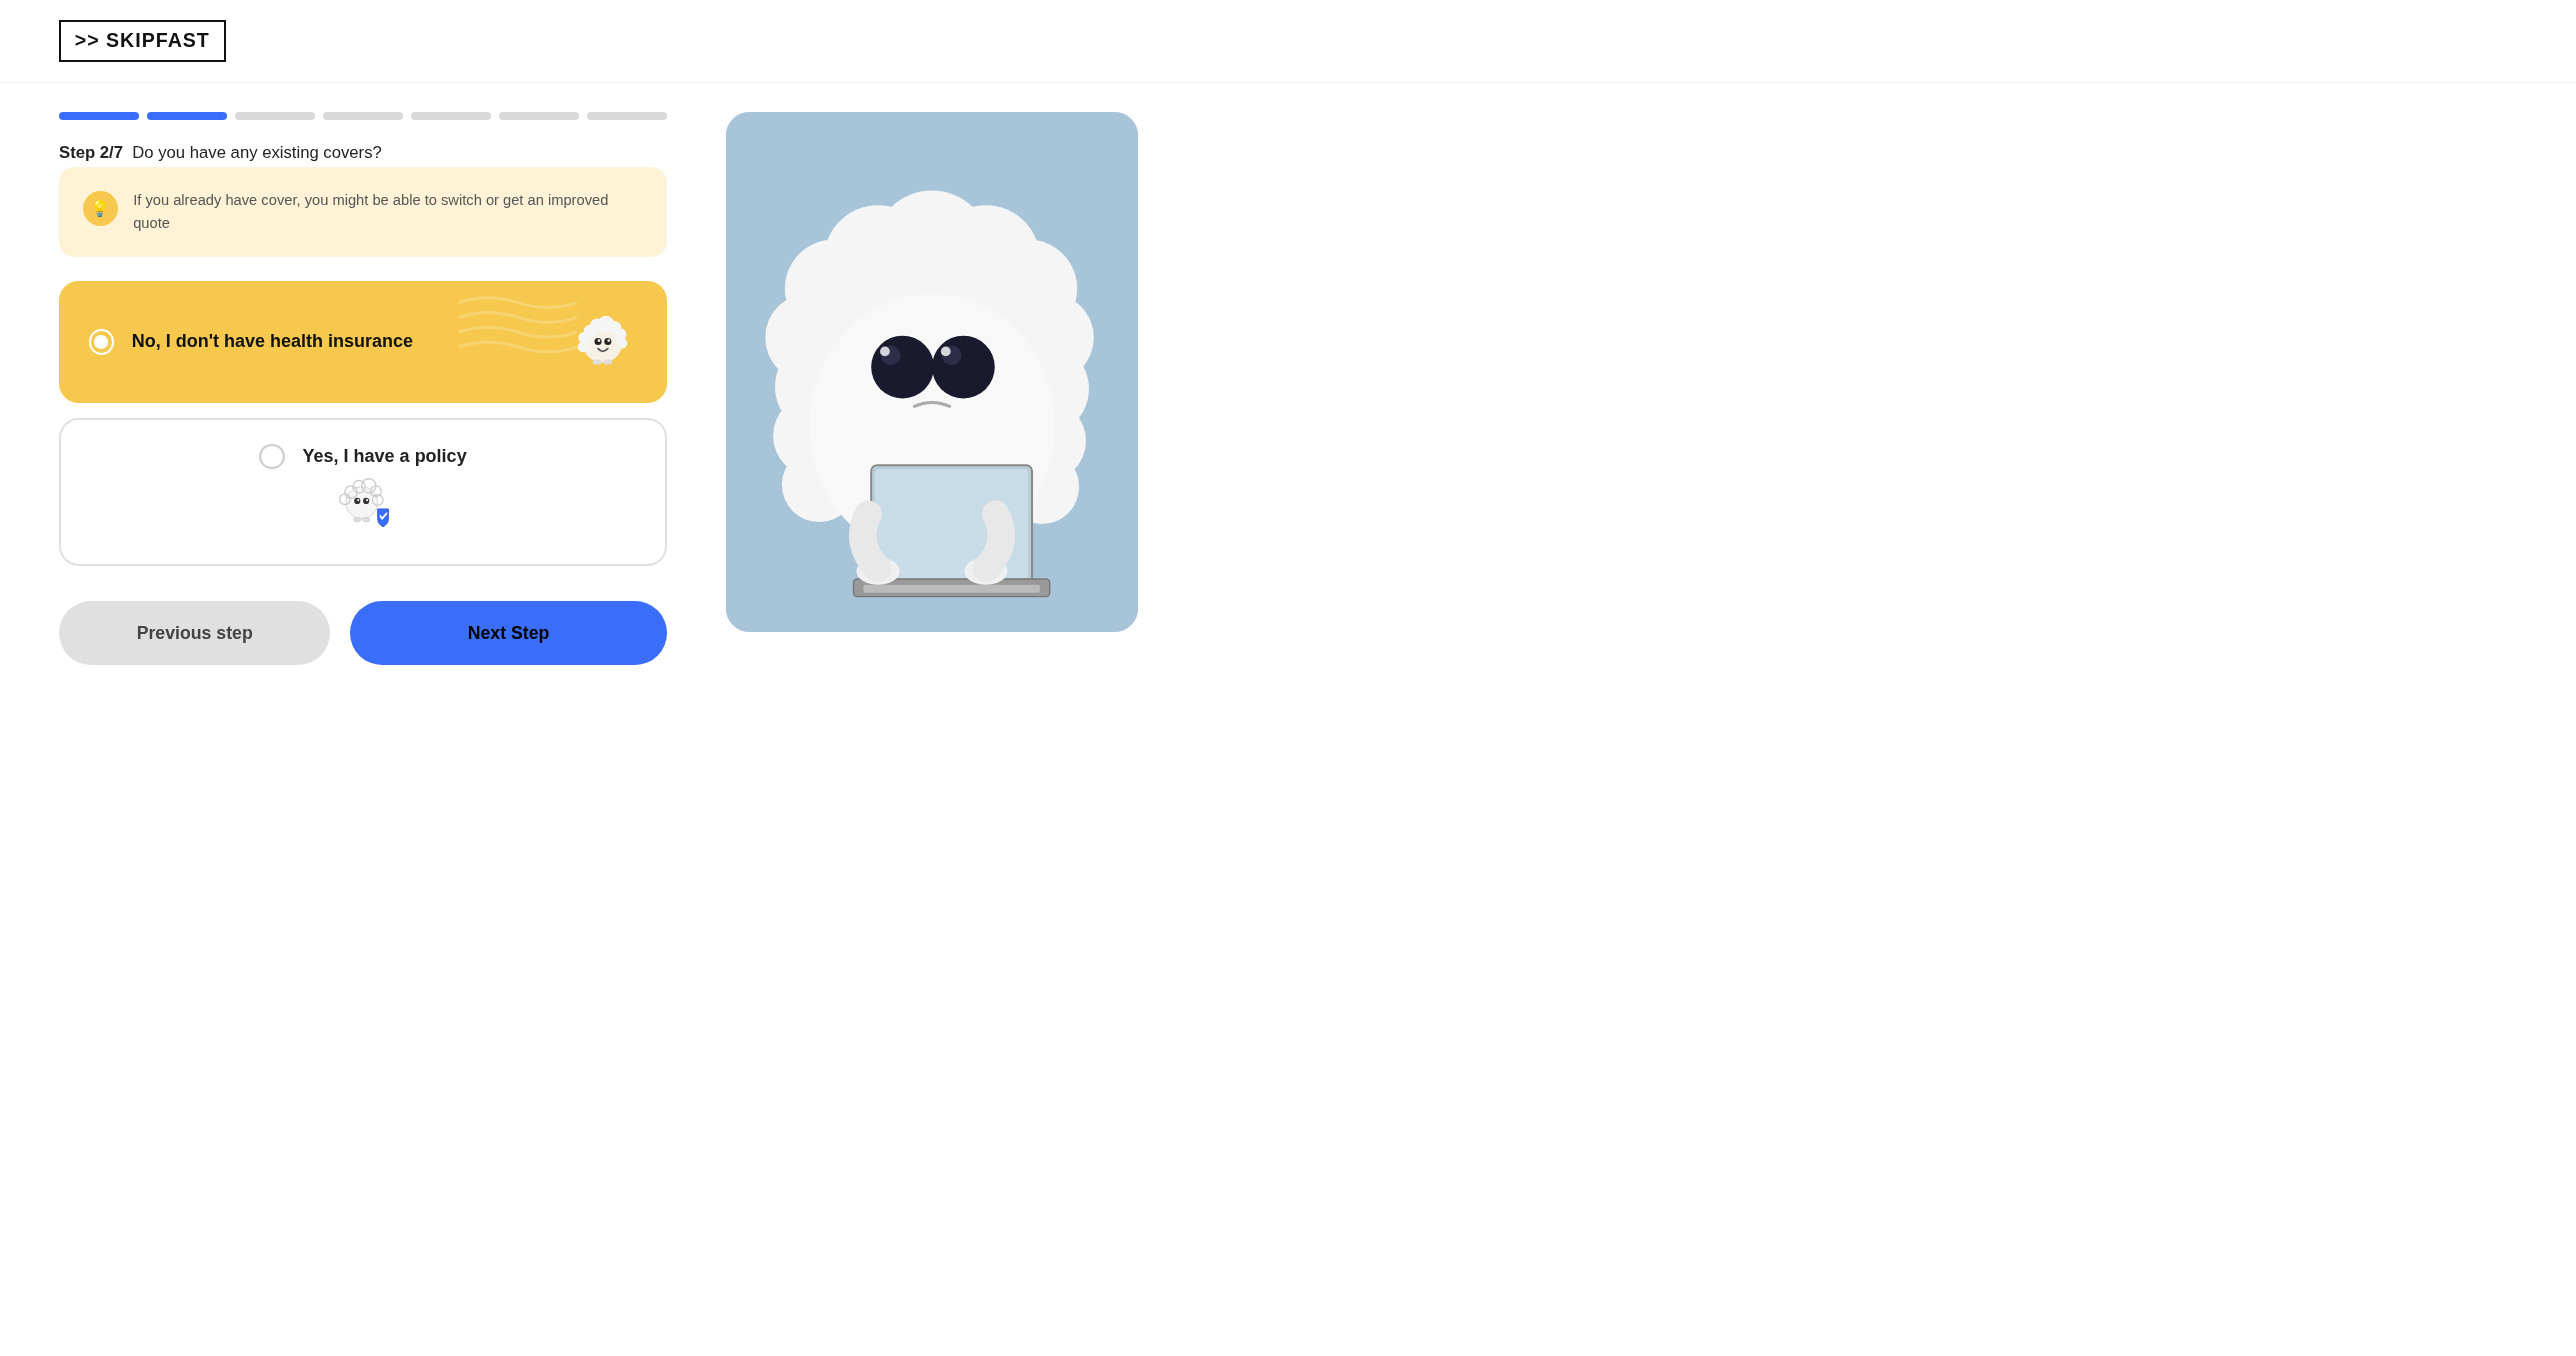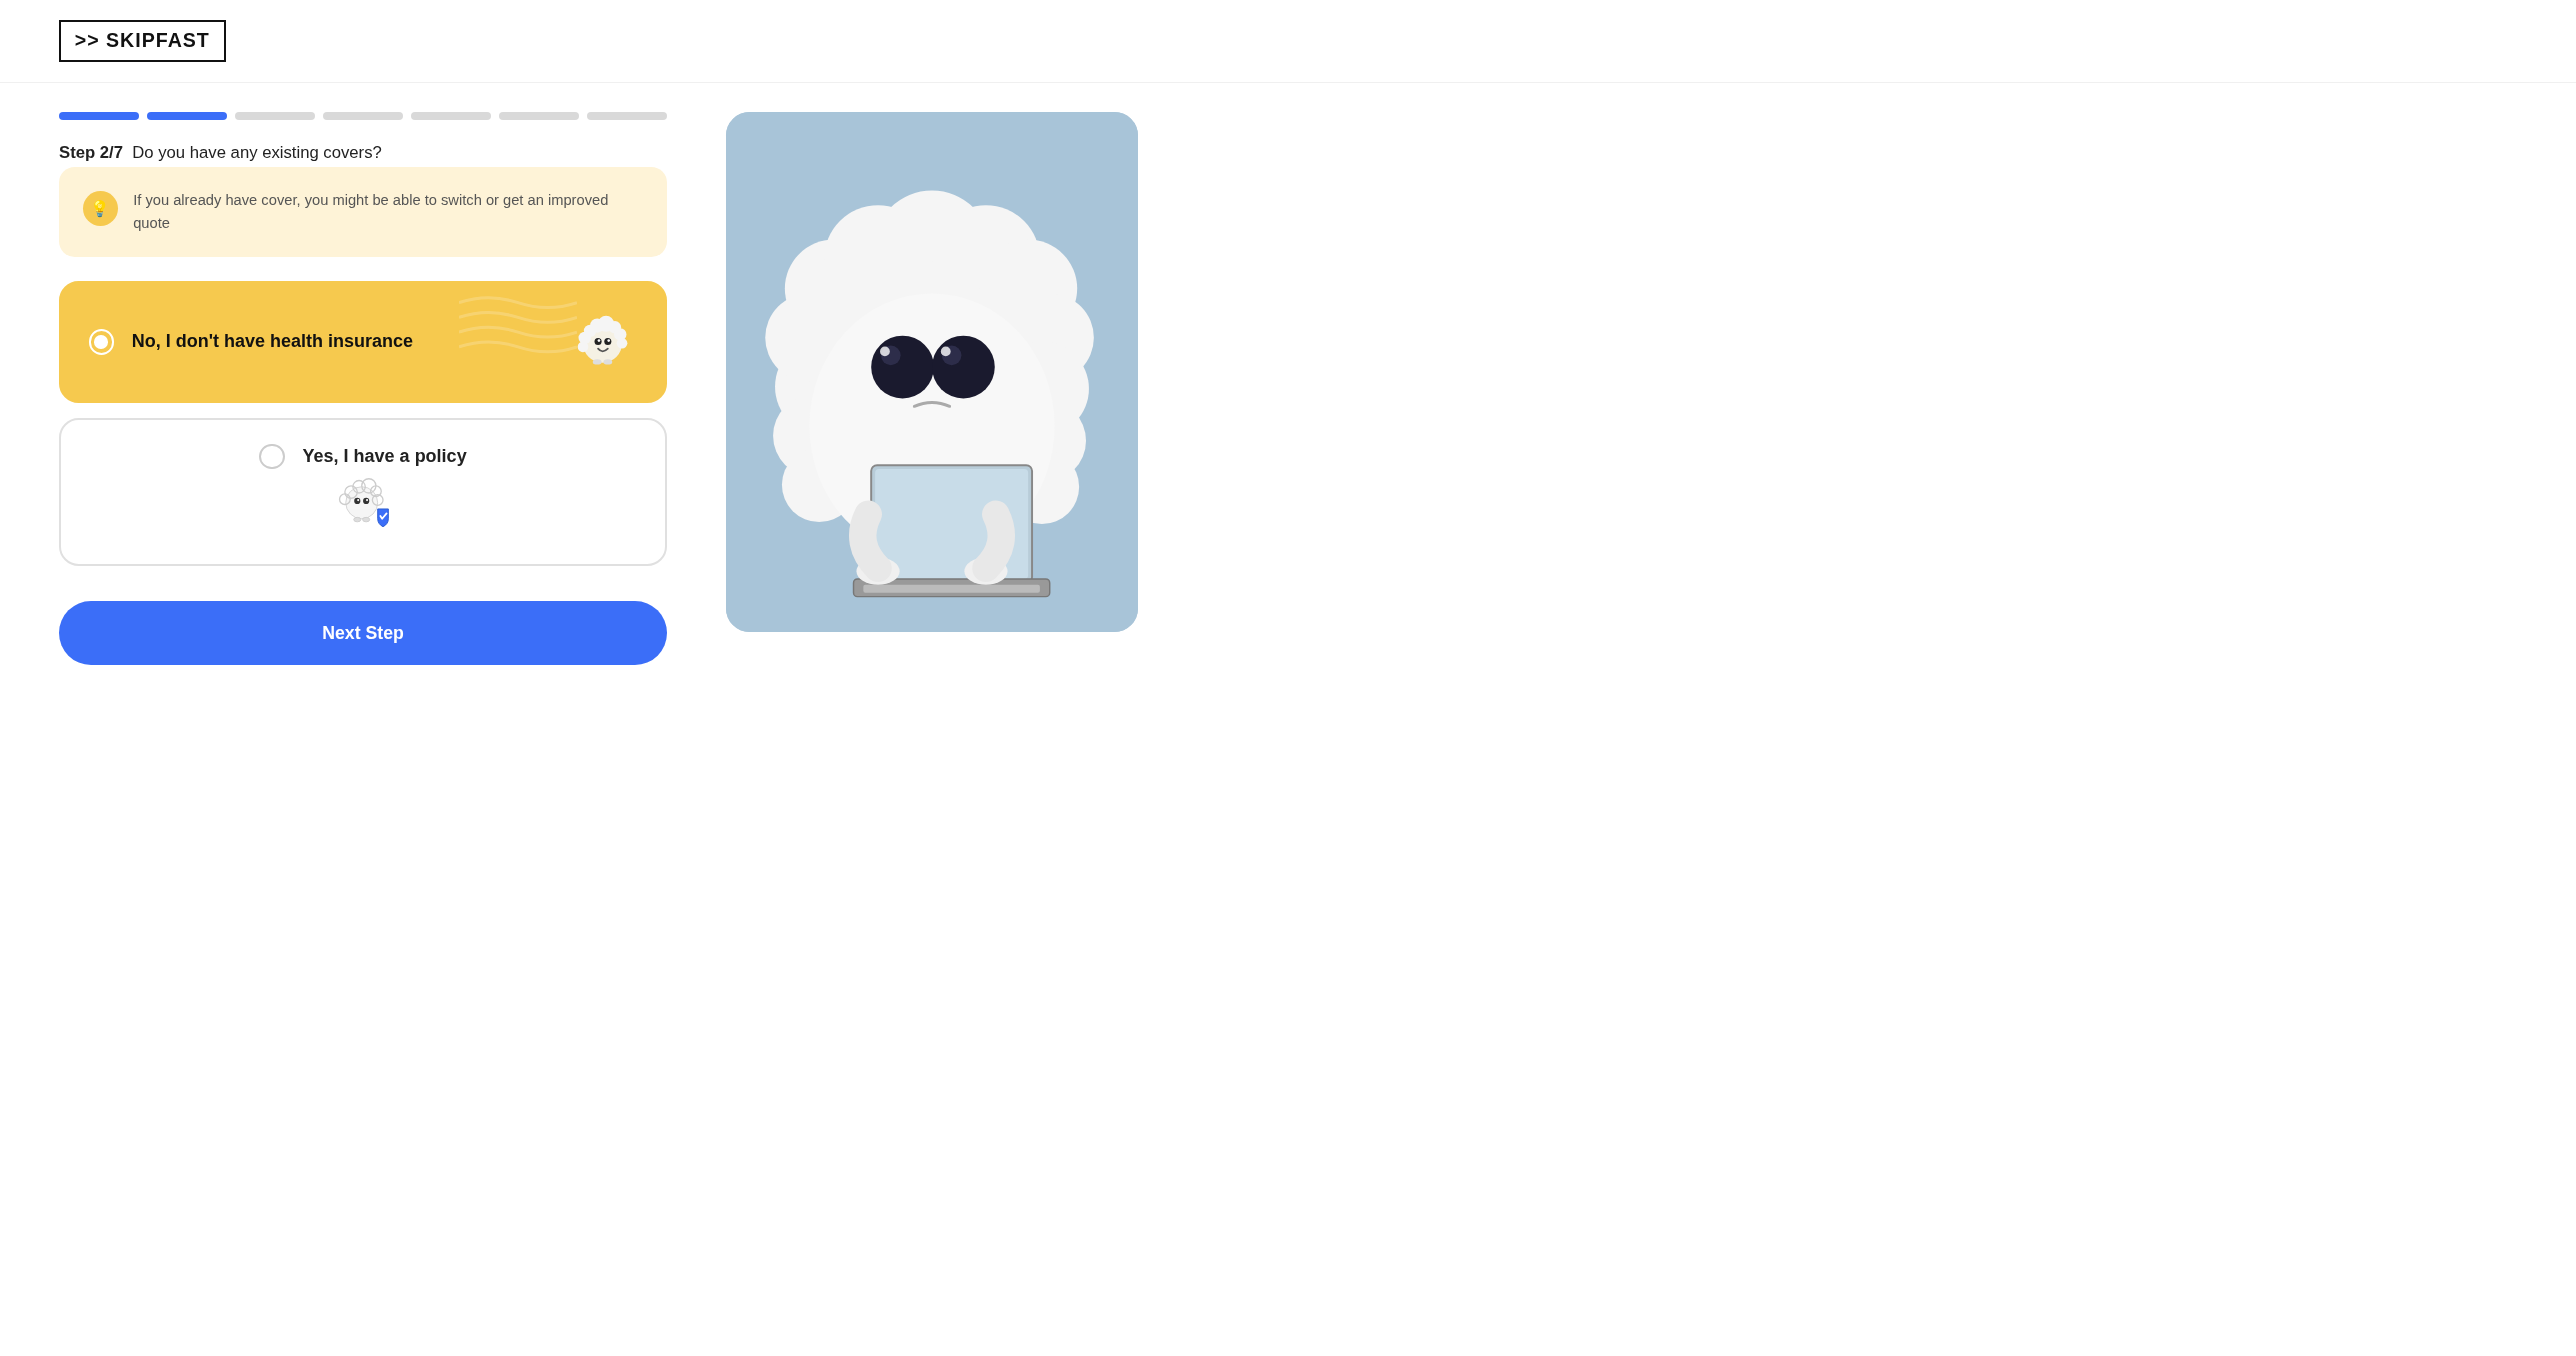--- a/index.html
+++ b/index.html
@@ -213,21 +213,21 @@
       cursor: pointer;
     }
     .btn-next {
       flex: 1.2;
       padding: 21.6px;
       border-radius: 49px;
       border: none;
       background: #3B6EF8;
       font-size: 17.7px;
       font-weight: 700;
-      color: #ffffff;
+      color: #000000;
       cursor: pointer;
     }
 
     
     .right-col {
       width: 412px;
       flex-shrink: 0;
     }
     .illustration-card {
       border-radius: 23.5px;
@@ -339,20 +339,21 @@
 
         <ellipse cx="33" cy="57" rx="4" ry="2.5" fill="#ddd" stroke="#ccc" stroke-width="1"></ellipse>
         <ellipse cx="43" cy="57" rx="4" ry="2.5" fill="#ddd" stroke="#ccc" stroke-width="1"></ellipse>
 
         <path d="M56,45 L56,56 Q56,62 62,65 Q68,62 68,56 L68,45 Z" fill="#3B6EF8" stroke="#2255cc" stroke-width="1"></path>
         <path d="M59,53 L61,56 L66,50" stroke="#fff" stroke-width="2" fill="none" stroke-linecap="round" stroke-linejoin="round"></path>
       </svg>
     </div>
 
     <div class="nav-buttons">
+      <button class="btn-prev">Previous step</button>
       <button class="btn-next">Next Step</button>
     </div>
 
   </div>
 
   <div class="right-col">
     <div class="illustration-card">
       
       <svg class="fluffy-scene" viewBox="0 0 420 530" xmlns="http://www.w3.org/2000/svg">
 

